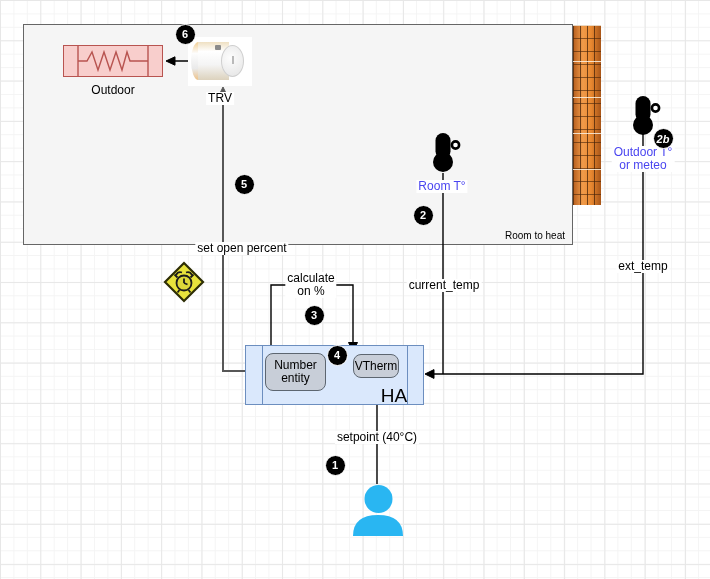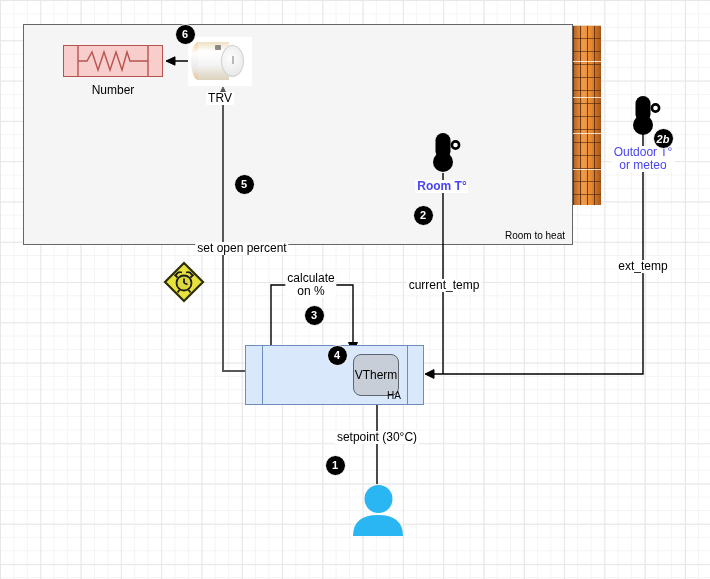--- a/index.html
+++ b/index.html
@@ -66,21 +66,21 @@
   }
   .ha .bar{position:absolute;top:0;width:1px;height:58px;background:var(--ha_stroke,#6c8ebf);}
   .ha .bar.l{left:16px;} .ha .bar.r{right:15px;}
   .node{
     position:absolute;z-index:5;box-sizing:border-box;border-radius:8px;
     background:var(--node_fill,#c8ced8);border:1px solid var(--node_stroke,#5d6670);
     display:flex;align-items:center;justify-content:center;text-align:center;
     font-size:12px;line-height:13px;
   }
   .numberentity{left:265px;top:353px;width:61px;height:38px;}
-  .vtherm{left:353px;top:354px;width:46px;height:42px;}
+  .vtherm{left:353px;top:354px;width:46px;height:24px;}
   svg.overlay{position:absolute;left:0;top:0;z-index:2;pointer-events:none;}
   .icon-abs{position:absolute;z-index:5;}
 </style>
 </head>
 <body>
 
 <div id="canvas">
 
   <div class="abs room"></div>
   <div class="lbl nobg" style="left:535px;top:229px;font-size:10px;">Room to heat</div>
@@ -126,37 +126,37 @@
 
   <div class="abs heater">
     <svg width="98" height="30" viewBox="0 0 98 30">
       <g stroke="#b85450" stroke-width="1.4" fill="none">
         <line x1="14" y1="0" x2="14" y2="30"></line>
         <line x1="84" y1="0" x2="84" y2="30"></line>
         <path d="M14,15 H23 L28,6 L34,24 L40,6 L46,24 L52,6 L58,24 L63,6 L66,15 H84"></path>
       </g>
     </svg>
   </div>
-  <div class="lbl nobg" style="left:113px;top:84px;">Number</div>
+  <div class="lbl nobg" style="left:113px;top:84px;">Outdoor</div>
 
   <div class="abs trv">
     <div class="rim"></div>
     <div class="body"></div>
     <div class="face"></div>
     <div class="tick"></div>
     <div class="chip"></div>
   </div>
   <div class="lbl" style="left:220px;top:92px;">TRV</div>
 
   <svg class="icon-abs" style="left:430px;top:133px;" width="31" height="42" viewBox="0 0 31 42">
     <rect x="5.5" y="0" width="15" height="26" rx="7.5" fill="#000"></rect>
     <circle cx="13" cy="29" r="10" fill="#000"></circle>
     <circle cx="25.5" cy="12" r="3.6" fill="#fff" stroke="#000" stroke-width="2.6"></circle>
   </svg>
-  <div class="lbl blue" style="left:442px;top:180px;font-weight:bold;">Room T°</div>
+  <div class="lbl blue" style="left:442px;top:180px;">Room T°</div>
 
   <svg class="icon-abs" style="left:630px;top:96px;" width="31" height="42" viewBox="0 0 31 42">
     <rect x="5.5" y="0" width="15" height="26" rx="7.5" fill="#000"></rect>
     <circle cx="13" cy="29" r="10" fill="#000"></circle>
     <circle cx="25.5" cy="12" r="3.6" fill="#fff" stroke="#000" stroke-width="2.6"></circle>
   </svg>
   <div class="lbl blue" style="left:643px;top:146px;">
     <span>Outdoor T°</span><br>
     <span>or meteo</span>
   </div>
@@ -169,32 +169,33 @@
       <path d="M14.5,16.5 L11.5,13.5 M27.5,16.5 L30.5,13.5"></path>
       <path d="M16.5,29 L14.5,31.5 M25.5,29 L27.5,31.5"></path>
       <path d="M13,14 A5,5 0 0 1 19,11.5 M29,14 A5,5 0 0 0 23,11.5"></path>
     </g>
   </svg>
 
   <div class="abs ha">
     <div class="bar l"></div>
     <div class="bar r"></div>
   </div>
-  <div class="lbl nobg" style="left:394px;top:389px;font-size:10px;z-index:7;">HA</div>
-
+  <div class="lbl nobg" style="left:394px;top:389px;font-size:19px;z-index:7;">HA</div>
+
+  <div class="node numberentity">Number entity</div>
   <div class="node vtherm">VTherm</div>
 
   <div class="lbl" style="left:222px;top:242px;margin-left:20px;">set open percent</div>
   <div class="lbl" style="left:311px;top:272px;">
     <span>calculate</span><br>
     <span>on %</span>
   </div>
   <div class="lbl" style="left:444px;top:279px;">current_temp</div>
   <div class="lbl" style="left:643px;top:260px;text-align:right;">ext_temp</div>
-  <div class="lbl" style="left:377px;top:431px;">setpoint (30°C)</div>
+  <div class="lbl" style="left:377px;top:431px;">setpoint (40°C)</div>
 
   <svg class="icon-abs" style="left:352px;top:485px;" width="52" height="52" viewBox="0 0 52 52">
     <circle cx="26.5" cy="14" r="14" fill="#29b6f2"></circle>
     <path d="M1,51 Q1,30 26,30 Q51,30 51,51 Z" fill="#29b6f2"></path>
   </svg>
 
   <div class="badge" style="left:324.5px;top:454.5px;">1</div>
   <div class="badge" style="left:412.5px;top:204.5px;">2</div>
   <div class="badge" style="left:652.5px;top:128px;font-style:italic;">2b</div>
   <div class="badge" style="left:303.5px;top:304.5px;">3</div>

